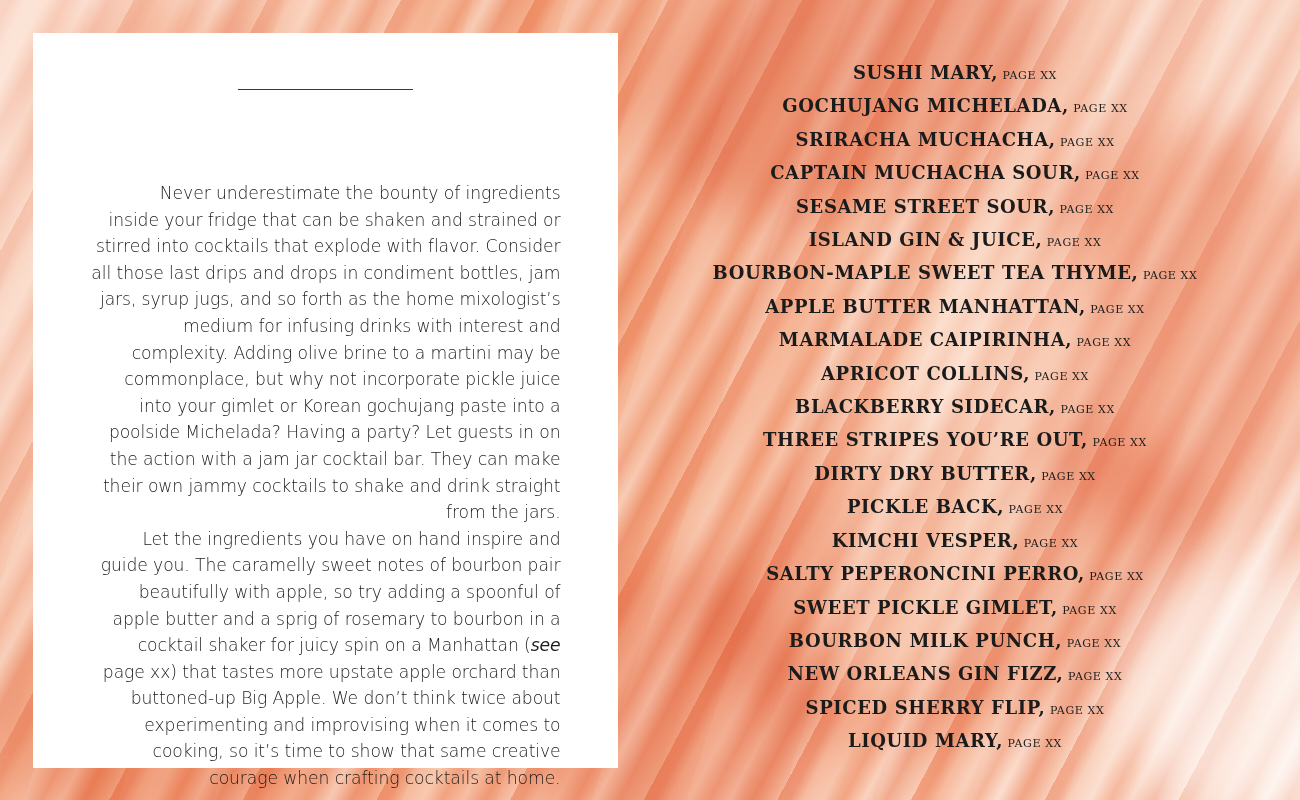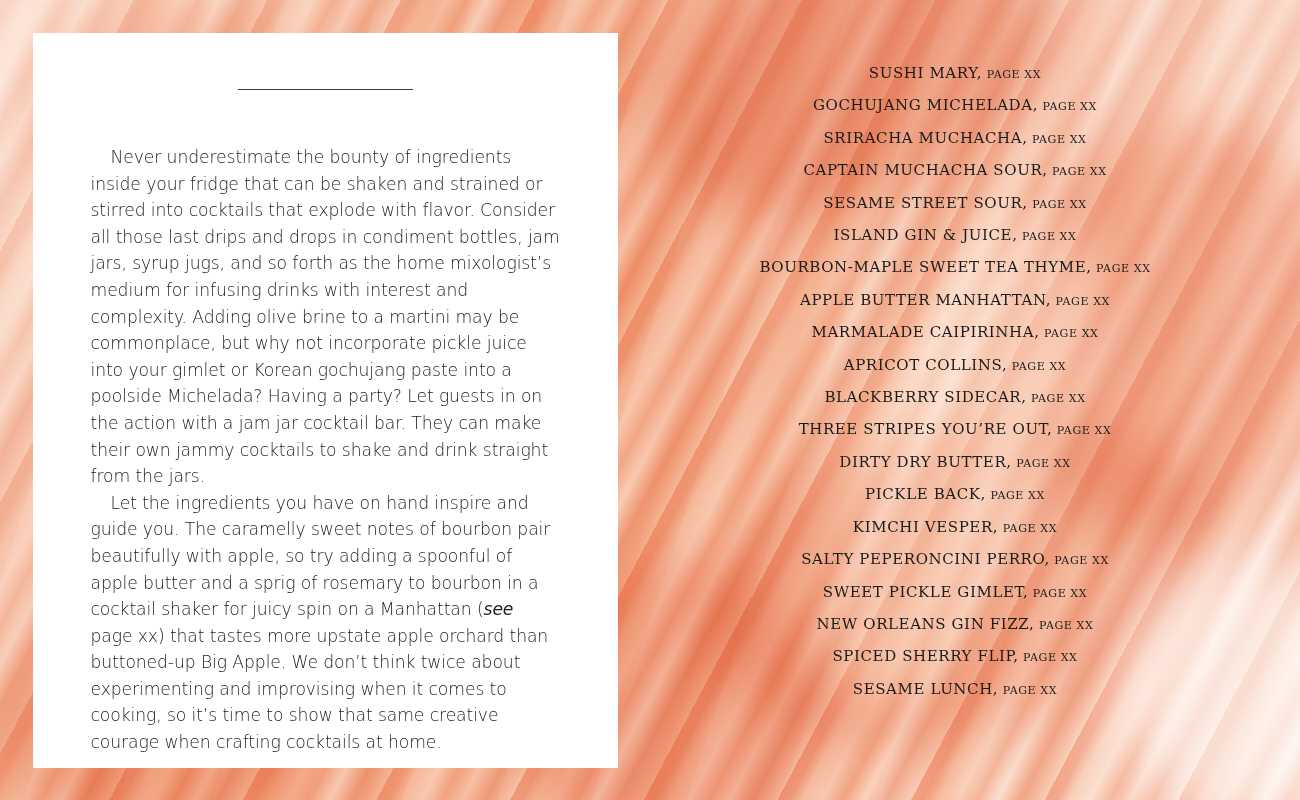--- a/index.html
+++ b/index.html
@@ -76,27 +76,28 @@
   }
   .rule {
     width: 175px;
     height: 0;
     border-top: 1px solid #3a3a3a;
   }
   .rule.top { margin-bottom: 54px; }
 
   .essay-body {
     width: 470px;
-    text-align: left;
+    text-align: right;
     font-family: "DejaVu Sans", sans-serif;
     font-size: 17.2px;
     line-height: 26.6px;
     color: #1c1c1c;
     font-weight: 300;
     letter-spacing: -0.1px;
+    margin-top: 36px;
   }
   .essay-body p { margin: 0; }
   .essay-body p.indent::before {
     content: "";
     display: inline-block;
     width: 20px;
   }
   .essay-body em { font-style: italic; }
 
   
@@ -107,22 +108,22 @@
     width: 630px;
     text-align: center;
   }
   .toc-item {
     line-height: 30.4px;
     white-space: nowrap;
     color: #1b1b1b;
   }
   .toc-title {
     font-family: "DejaVu Serif", serif;
-    font-weight: 400;
-    font-size: 15px;
+    font-weight: 700;
+    font-size: 18px;
     letter-spacing: 0.6px;
   }
   .toc-page {
     font-family: "DejaVu Serif", serif;
     font-weight: 400;
     font-size: 11px;
     letter-spacing: 0.6px;
   }
 </style>
 </head>
@@ -162,18 +163,19 @@
     <div class="toc-item"><span class="toc-title">APPLE BUTTER MANHATTAN,</span> <span class="toc-page">PAGE XX</span></div>
     <div class="toc-item"><span class="toc-title">MARMALADE CAIPIRINHA,</span> <span class="toc-page">PAGE XX</span></div>
     <div class="toc-item"><span class="toc-title">APRICOT COLLINS,</span> <span class="toc-page">PAGE XX</span></div>
     <div class="toc-item"><span class="toc-title">BLACKBERRY SIDECAR,</span> <span class="toc-page">PAGE XX</span></div>
     <div class="toc-item"><span class="toc-title">THREE STRIPES YOU’RE OUT,</span> <span class="toc-page">PAGE XX</span></div>
     <div class="toc-item"><span class="toc-title">DIRTY DRY BUTTER,</span> <span class="toc-page">PAGE XX</span></div>
     <div class="toc-item"><span class="toc-title">PICKLE BACK,</span> <span class="toc-page">PAGE XX</span></div>
     <div class="toc-item"><span class="toc-title">KIMCHI VESPER,</span> <span class="toc-page">PAGE XX</span></div>
     <div class="toc-item"><span class="toc-title">SALTY PEPERONCINI PERRO,</span> <span class="toc-page">PAGE XX</span></div>
     <div class="toc-item"><span class="toc-title">SWEET PICKLE GIMLET,</span> <span class="toc-page">PAGE XX</span></div>
+    <div class="toc-item"><span class="toc-title">BOURBON MILK PUNCH,</span> <span class="toc-page">PAGE XX</span></div>
     <div class="toc-item"><span class="toc-title">NEW ORLEANS GIN FIZZ,</span> <span class="toc-page">PAGE XX</span></div>
     <div class="toc-item"><span class="toc-title">SPICED SHERRY FLIP,</span> <span class="toc-page">PAGE XX</span></div>
-    <div class="toc-item"><span class="toc-title">SESAME LUNCH,</span> <span class="toc-page">PAGE XX</span></div>
+    <div class="toc-item"><span class="toc-title">LIQUID MARY,</span> <span class="toc-page">PAGE XX</span></div>
   </div>
 
 </div>
 
 </body></html>

